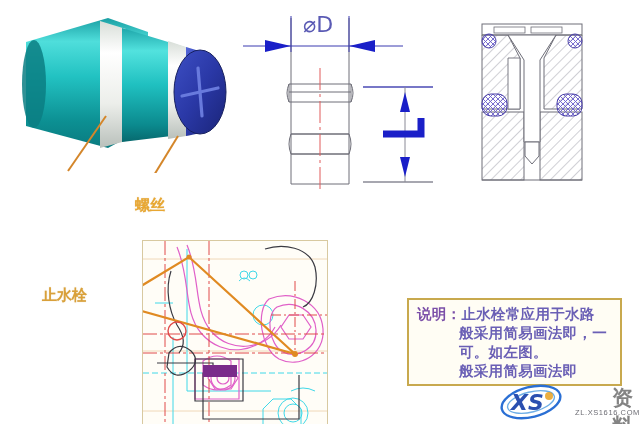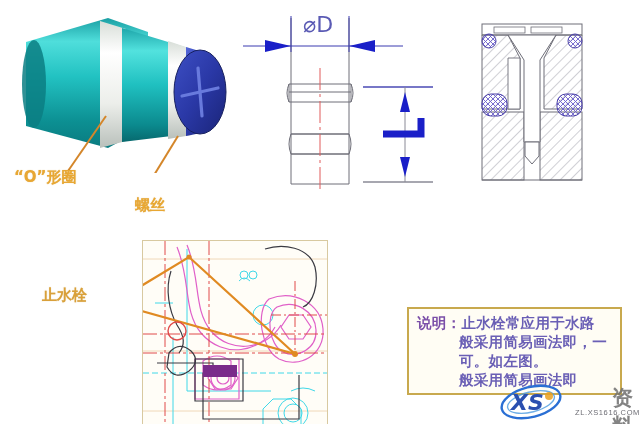--- a/index.html
+++ b/index.html
@@ -28,21 +28,21 @@
 
   
   .cadsec{position:absolute;left:468px;top:14px;width:165px;height:170px;}
 
   
   .cadbot{position:absolute;left:142px;top:240px;width:184px;height:184px;
           background:#fffdf7;border:1px solid #d8c9a0;overflow:hidden;}
 
   
   .notebox{
-    position:absolute;left:407px;top:307px;width:215px;height:88px;
+    position:absolute;left:407px;top:298px;width:215px;height:88px;
     border:2px solid #c8a94e;background:#fffdf4;box-sizing:border-box;
     padding:5px 7px 4px 8px;
   }
   .noteline{
     font-family:"DejaVu Sans","Liberation Sans",sans-serif;
     font-size:14.5px;line-height:19px;color:#6a5fb5;font-weight:bold;
     white-space:pre;letter-spacing:.3px;
   }
   .noteline .hd{color:#7b4fa8;}
   .note-indent{padding-left:42px;}
@@ -121,21 +121,20 @@
         <ellipse cx="190" cy="84" rx="26" ry="42" fill="none" stroke="#17205f" stroke-width="1"></ellipse>
       </g>
 
       <g stroke="#d4862a" stroke-width="2" fill="none">
         <line x1="58" y1="163" x2="96" y2="108"></line>
         <line x1="130" y1="190" x2="168" y2="128"></line>
       </g>
     </svg>
   </div>
 
-  <div class="callout" id="lbl-oring">“O”形圈</div>
   <div class="callout" id="lbl-screw">螺丝</div>
 
   <div class="cadmid">
     <svg width="200" height="200" viewBox="0 0 200 200">
       <g stroke="#6e6e78" stroke-width="1" fill="none">
 
         <line x1="48" y1="12" x2="48" y2="178"></line>
         <line x1="106" y1="12" x2="106" y2="178"></line>
         <line x1="48" y1="178" x2="106" y2="178"></line>
 

